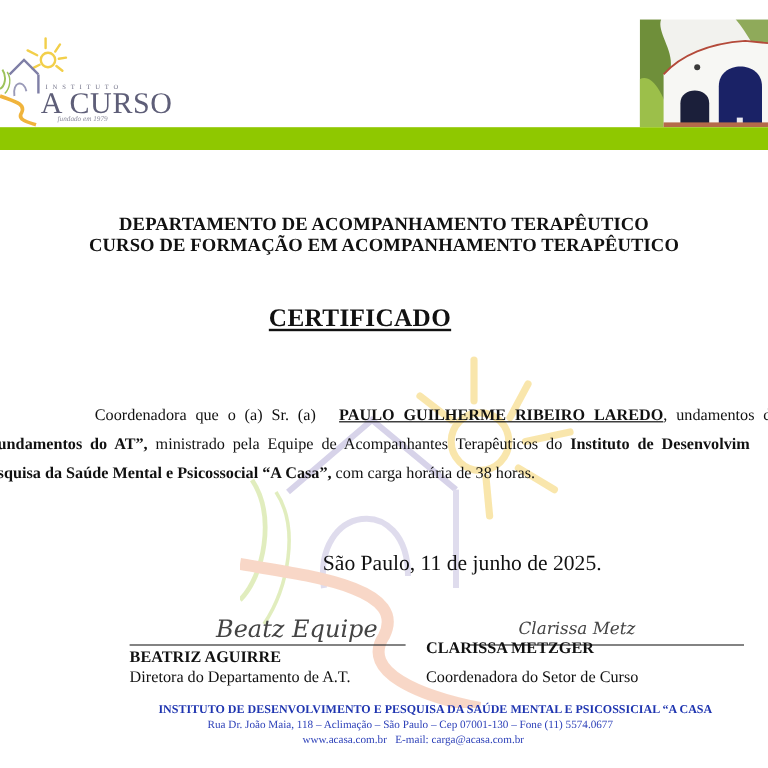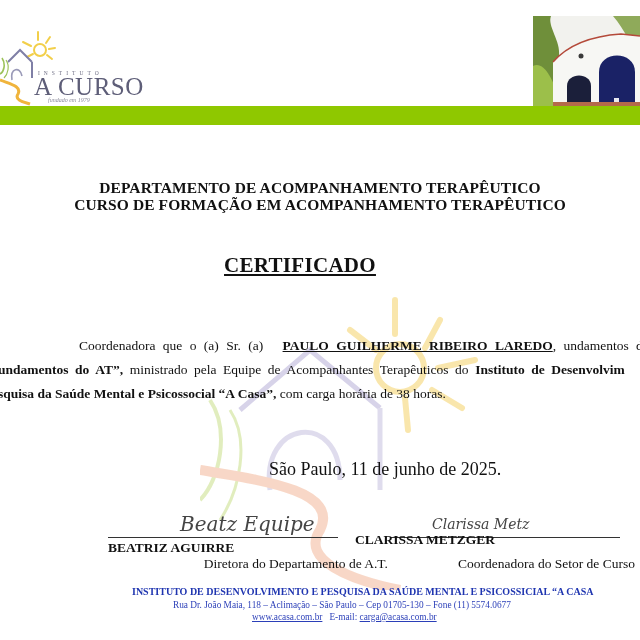--- a/index.html
+++ b/index.html
@@ -17,25 +17,25 @@
   .cert-title { left:0; width:700px; top:253px; text-align:center; font-weight:bold; font-size:21px; text-decoration:underline; letter-spacing:0.3px; }
   .body-line { font-size:13.5px; white-space:nowrap; }
   .l1 { left:79px; top:338px; word-spacing:4px; }
   .l2 { left:-2px; top:362px; word-spacing:3.2px; }
   .l3 { left:-2px; top:386px; }
   .b { font-weight:bold; }
   .u { text-decoration:underline;margin-left:12px; }
   .date { left:269px; top:459px; font-size:18px;text-align:right; }
   .sig-line { height:1px; background:#333; }
   .sig-name { font-weight:bold; font-size:13.5px; text-align:left; }
-  .sig-role { font-size:13.5px; text-align:right; }
+  .sig-role { font-size:13.5px; text-align:left; }
   .f1 { left:132px; top:586px; font-size:10px; font-weight:bold; color:#1f35b0; white-space:nowrap; }
   .f2 { left:173px; top:600px; font-size:9.3px; color:#2b3fb8; white-space:nowrap; }
   .f3 { left:252px; top:612px; font-size:9.3px; color:#2b3fb8; white-space:nowrap; }
-  .f3 a { color:#2b3fb8; text-decoration:underline; }
+  .f3 a { color:#2b3fb8; }
   .watermark { left:200px; top:290px; width:300px; height:300px; opacity:0.55; }
   .signature { font-family:"DejaVu Serif", serif; font-style:italic; color:#444; }
 </style>
 </head>
 <body>
 
 <div class="abs logo">
   <svg width="130" height="78" viewBox="0 0 130 78">
 
     <g stroke="#f2cf4a" stroke-width="2" fill="none" stroke-linecap="round">
@@ -124,18 +124,18 @@
 <div class="abs sig-line" style="left:108px; top:537px; width:230px;"></div>
 <div class="abs sig-name" style="left:108px; top:540px; width:280px;">BEATRIZ AGUIRRE</div>
 <div class="abs sig-role" style="left:108px; top:556px; width:280px;">Diretora do Departamento de A.T.</div>
 
 <div class="abs signature" style="left:432px; top:516px; font-size:14px;">Clarissa Metz</div>
 <div class="abs sig-line" style="left:390px; top:537px; width:230px;"></div>
 <div class="abs sig-name" style="left:355px; top:532px; width:280px;">CLARISSA METZGER</div>
 <div class="abs sig-role" style="left:355px; top:556px; width:280px;">Coordenadora do Setor de Curso</div>
 
 <div class="abs f1">INSTITUTO DE DESENVOLVIMENTO E PESQUISA DA SAÚDE MENTAL E PSICOSSICIAL “A CASA</div>
-<div class="abs f2">Rua Dr. João Maia, 118 – Aclimação – São Paulo – Cep 01705-130 – Fone (11) 5574.0677</div>
+<div class="abs f2">Rua Dr. João Maia, 118 – Aclimação – São Paulo – Cep 07001-130 – Fone (11) 5574.0677</div>
 <div class="abs f3">
   <a>www.acasa.com.br</a>&nbsp;&nbsp;
   <span>E-mail:</span>
   <a>carga@acasa.com.br</a>
 </div>
 
 </body></html>

